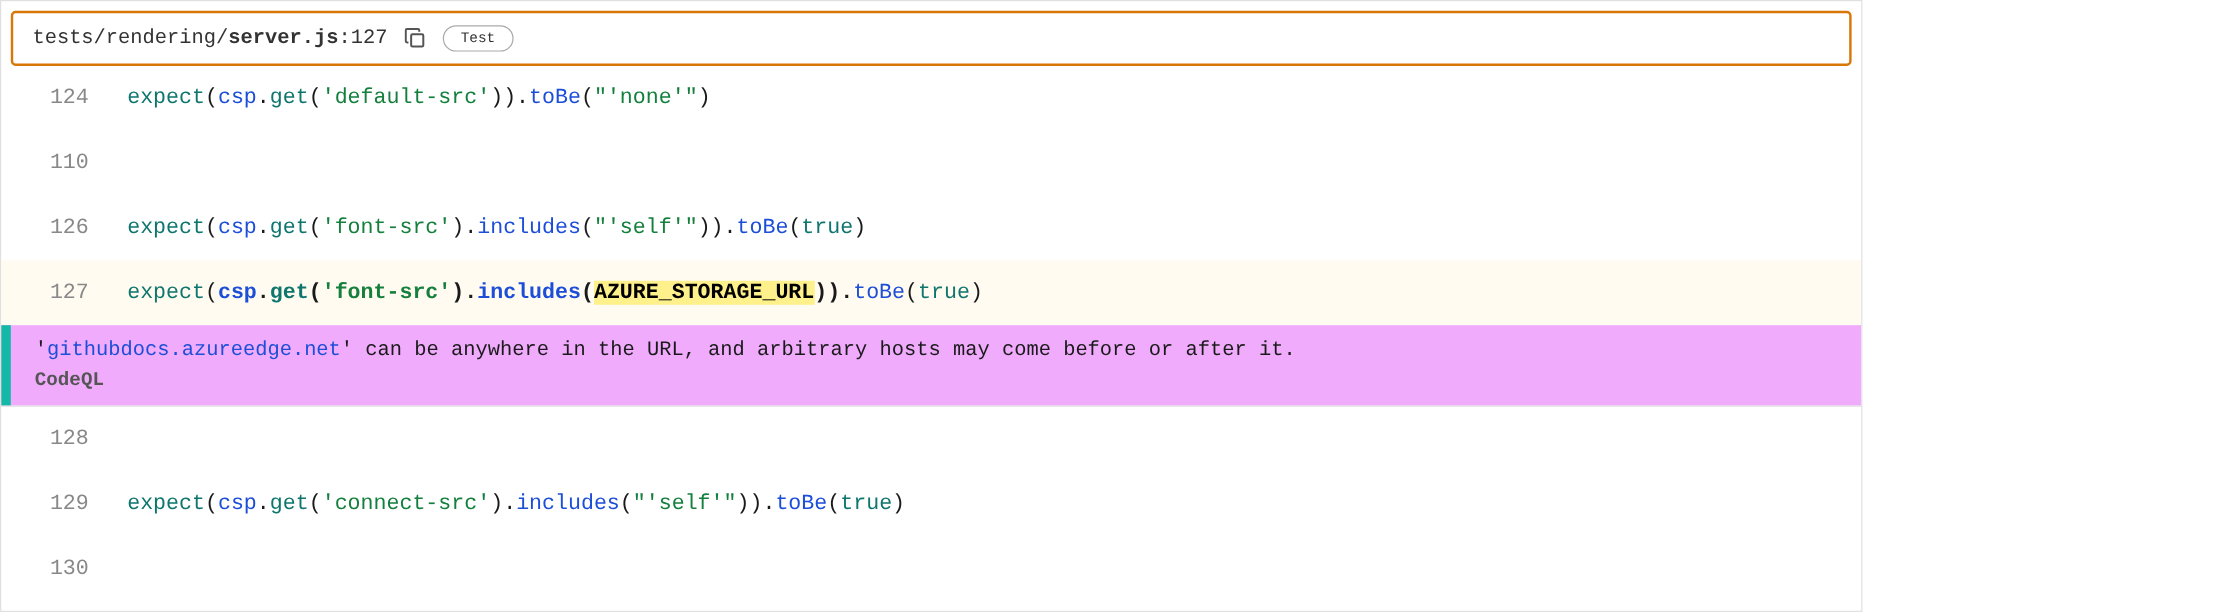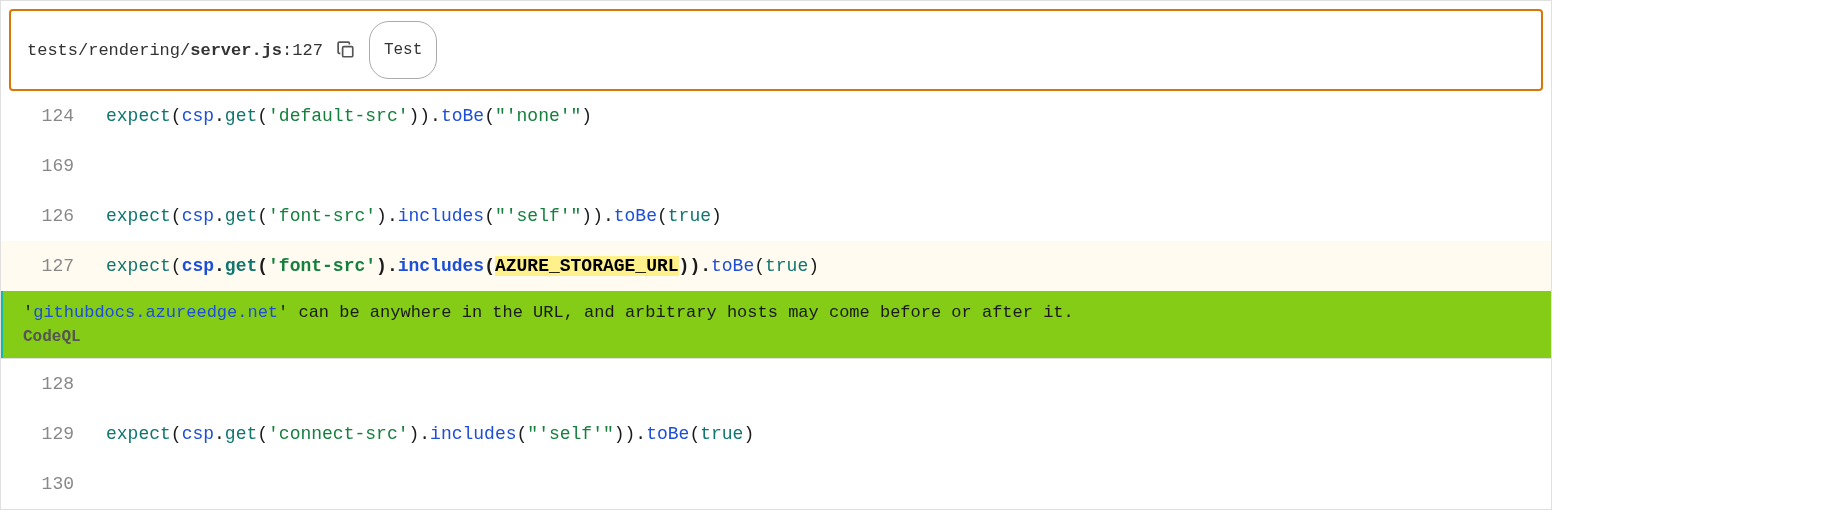--- a/index.html
+++ b/index.html
@@ -63,22 +63,22 @@
     }
 
     .copy-icon-btn svg {
       width: 18px;
       height: 18px;
     }
 
     .test-button {
       border: 1px solid #aaaaaa;
       border-radius: 20px;
-      padding: 19px 14px;
-      font-size: 16px;
+      padding: 3px 14px;
+      font-size: 12px;
       background: #ffffff;
       color: #333333;
       cursor: pointer;
       font-family: inherit;
     }
 
     
     .code-area {
       flex: 1;
       display: flex;
@@ -117,22 +117,22 @@
 
     
     .c-purple { color: #0f766e; }
     .c-blue { color: #1d4ed8; }
     .c-dark { color: #1a1a1a; }
     .c-green { color: #15803d; }
     .c-teal { color: #0f766e; }
 
     
     .alert-box {
-      border-left: 2px solid #14b8a6;
-      background: #84cc16;
+      border-left: 8px solid #14b8a6;
+      background: #f0abfc;
       padding: 12px 20px;
       margin: 0;
       flex-shrink: 0;
     }
 
     .alert-text {
       font-family: 'Courier New', Courier, monospace;
       font-size: 17px;
       color: #1a1a1a;
       margin-bottom: 6px;
@@ -185,21 +185,21 @@
   </div>
 
   <div class="code-area">
 
     <div class="code-line">
       <span class="line-number">124</span>
       <span class="code-content"><span class="c-purple">expect</span><span class="c-dark">(</span><span class="c-blue">csp</span><span class="c-dark">.</span><span class="c-purple">get</span><span class="c-dark">(</span><span class="c-green">'default-src'</span><span class="c-dark">)).</span><span class="c-blue">toBe</span><span class="c-dark">(</span><span class="c-green">"'none'"</span><span class="c-dark">)</span></span>
     </div>
 
     <div class="code-line">
-      <span class="line-number">169</span>
+      <span class="line-number">110</span>
       <span class="code-content"></span>
     </div>
 
     <div class="code-line">
       <span class="line-number">126</span>
       <span class="code-content"><span class="c-purple">expect</span><span class="c-dark">(</span><span class="c-blue">csp</span><span class="c-dark">.</span><span class="c-purple">get</span><span class="c-dark">(</span><span class="c-green">'font-src'</span><span class="c-dark">).</span><span class="c-blue">includes</span><span class="c-dark">(</span><span class="c-green">"'self'"</span><span class="c-dark">)).</span><span class="c-blue">toBe</span><span class="c-dark">(</span><span class="c-teal">true</span><span class="c-dark">)</span></span>
     </div>
 
     <div class="code-line highlighted">
       <span class="line-number">127</span>

